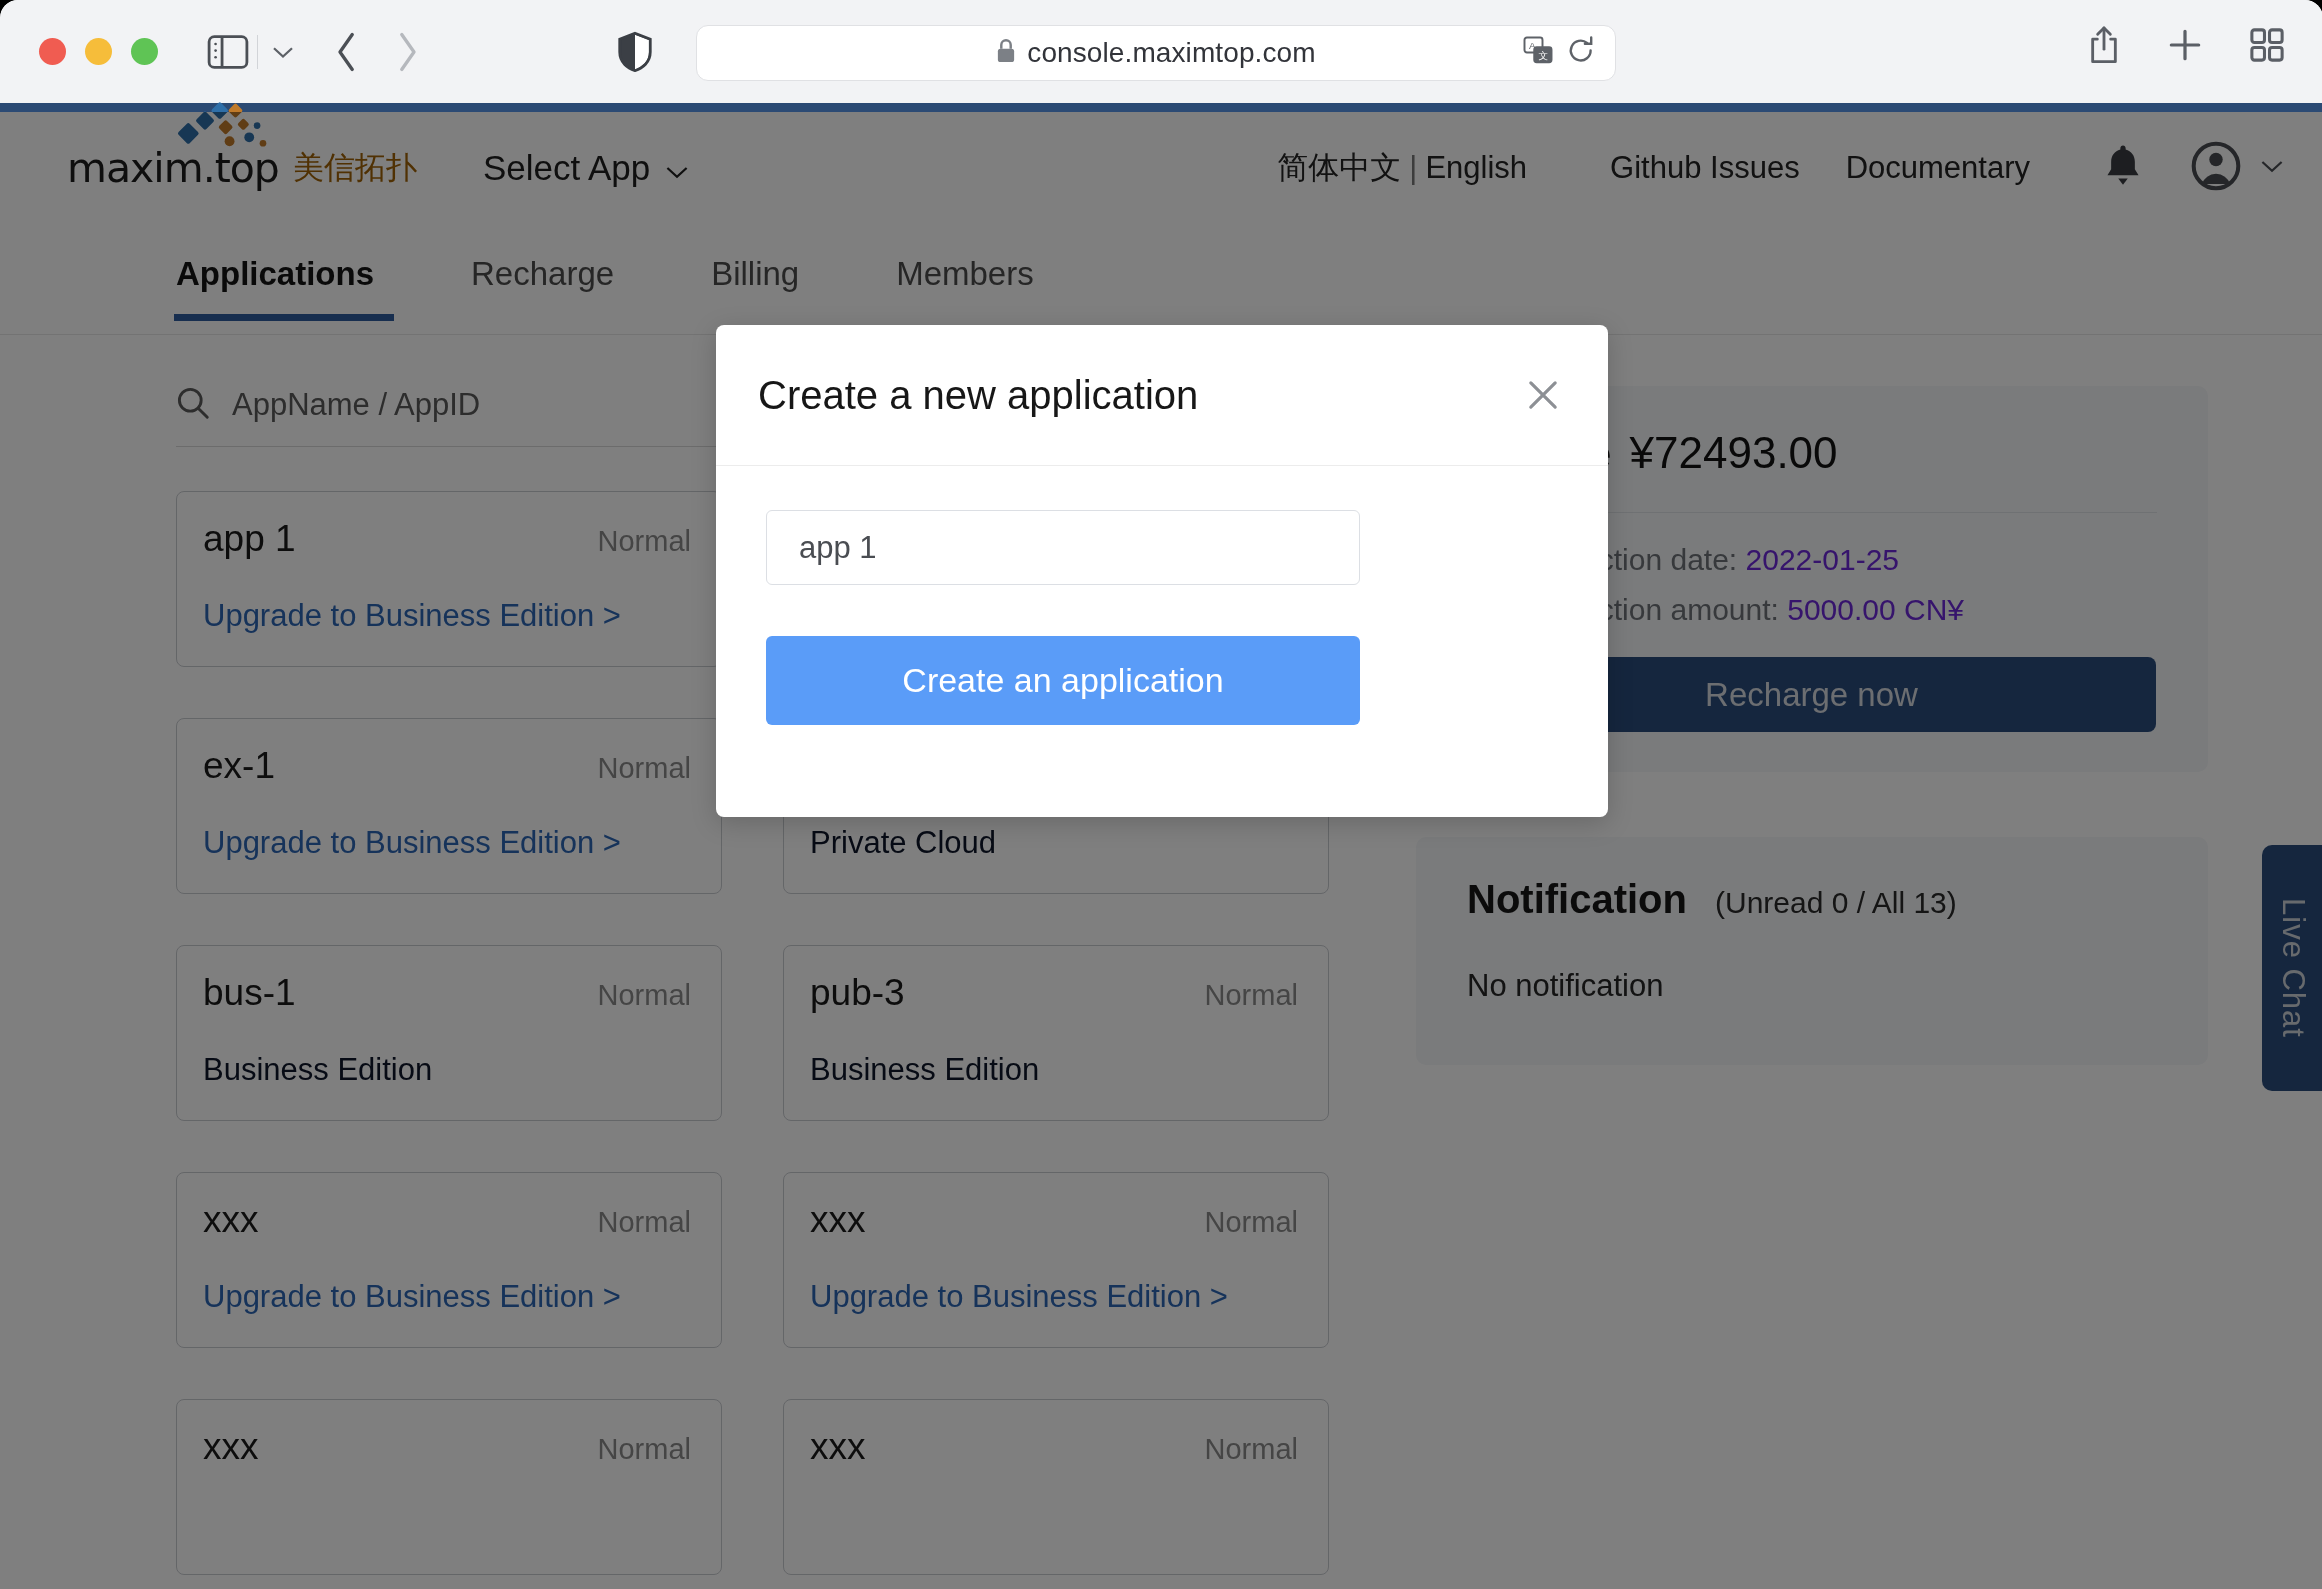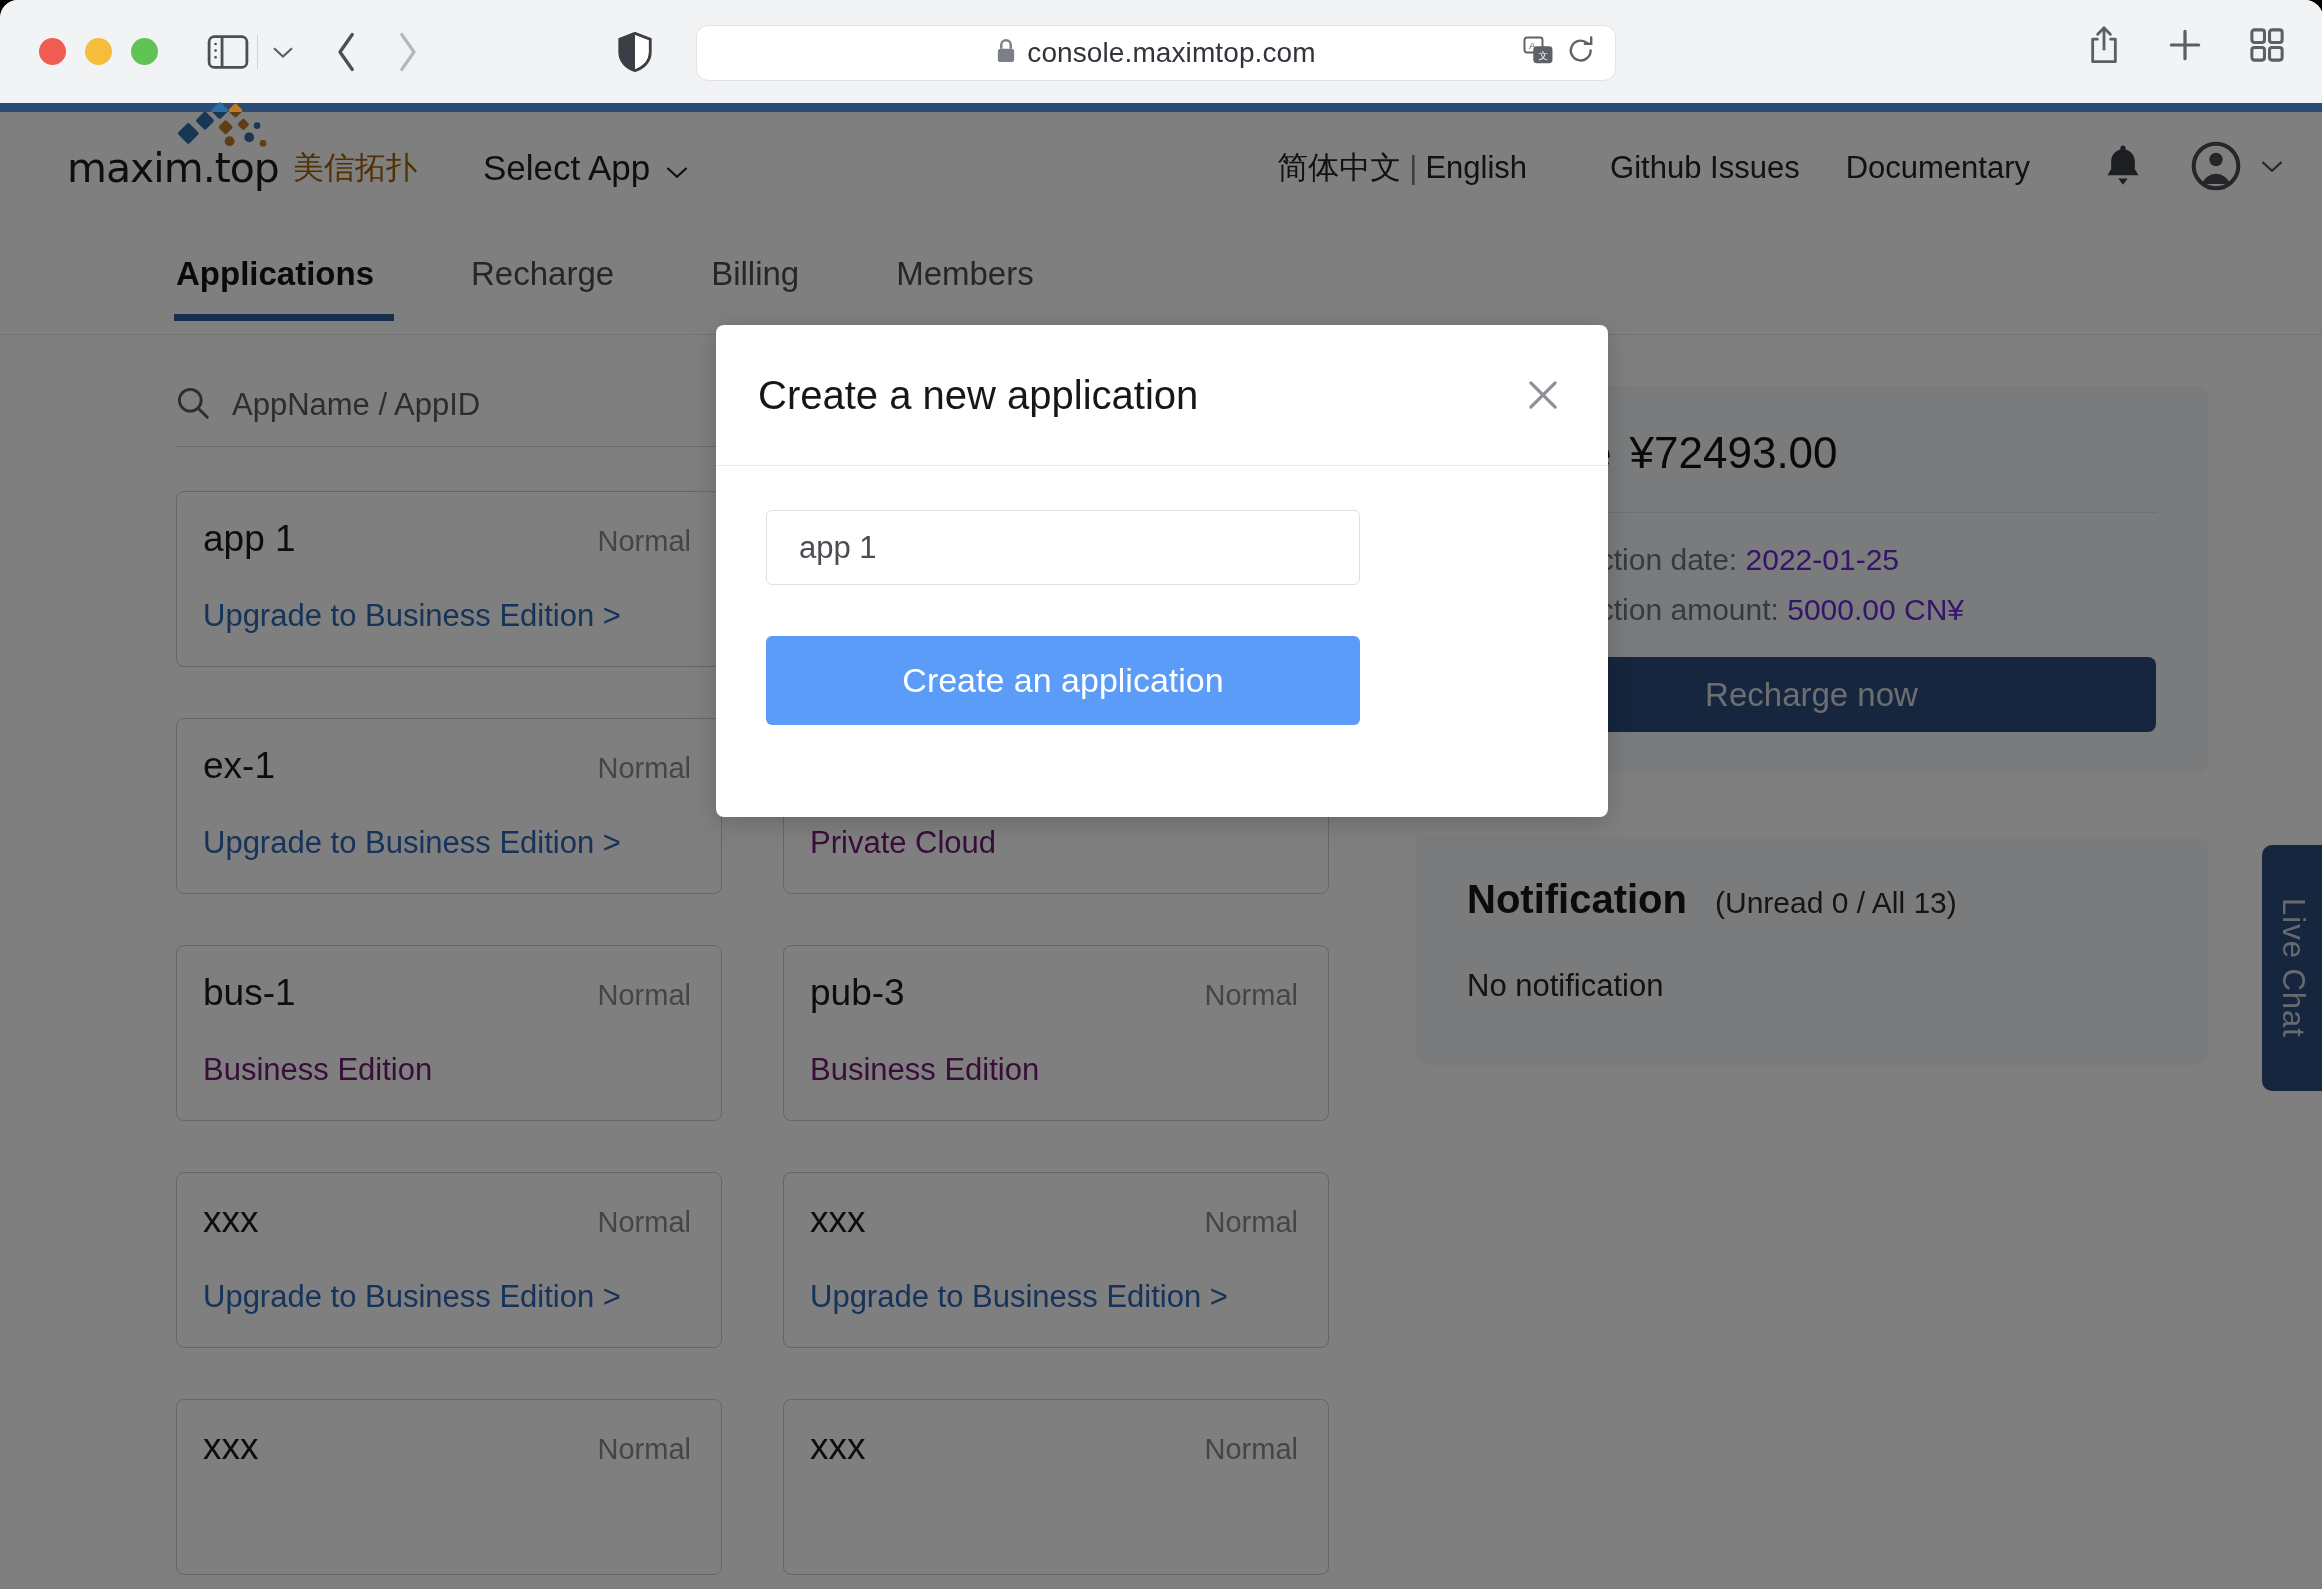--- a/index.html
+++ b/index.html
@@ -125,21 +125,21 @@
     padding: 26px 30px 0 26px;
     margin-bottom: 51px;
     position: relative;
     background: transparent;
   }
   .card-top { display: flex; align-items: baseline; justify-content: space-between; }
   .card-name { font-size: 37px; color: #1b1b1b; }
   .card-status { font-size: 29px; color: #8b8b8b; }
   .card-sub { position: absolute; left: 26px; bottom: 32px; font-size: 31px; }
   .card-sub.link { color: #2d66b5; }
-  .card-sub.plain { color: #701a75; }
+  .card-sub.plain { color: #0f172a; }
 
   .col-right { padding-top: 51px; margin-left: 30px; }
   .balance-card {
     width: 792px; min-height: 386px;
     background: #f4f6f8;
     border-radius: 10px;
     padding: 42px 51px 0 51px;
   }
   .balance-line { display: flex; align-items: baseline; gap: 18px; }
   .balance-label { font-size: 40px; color: #1b1b1b; }

